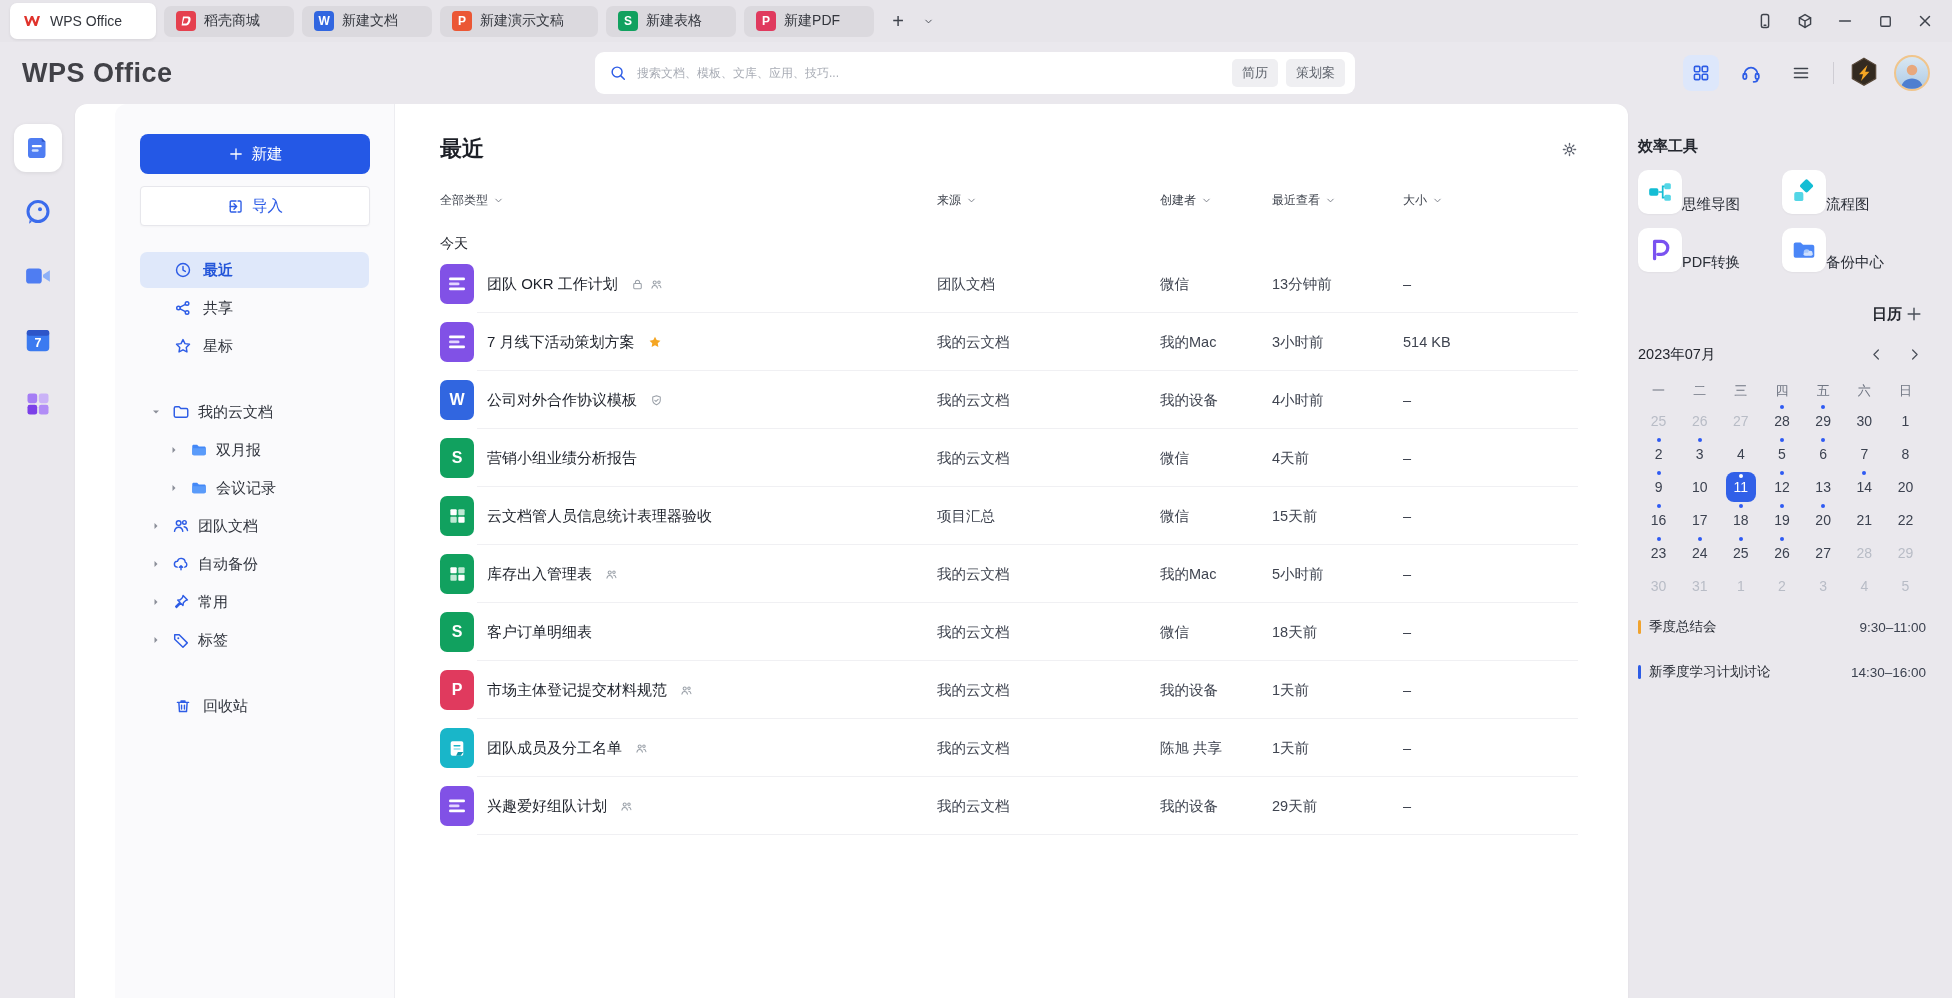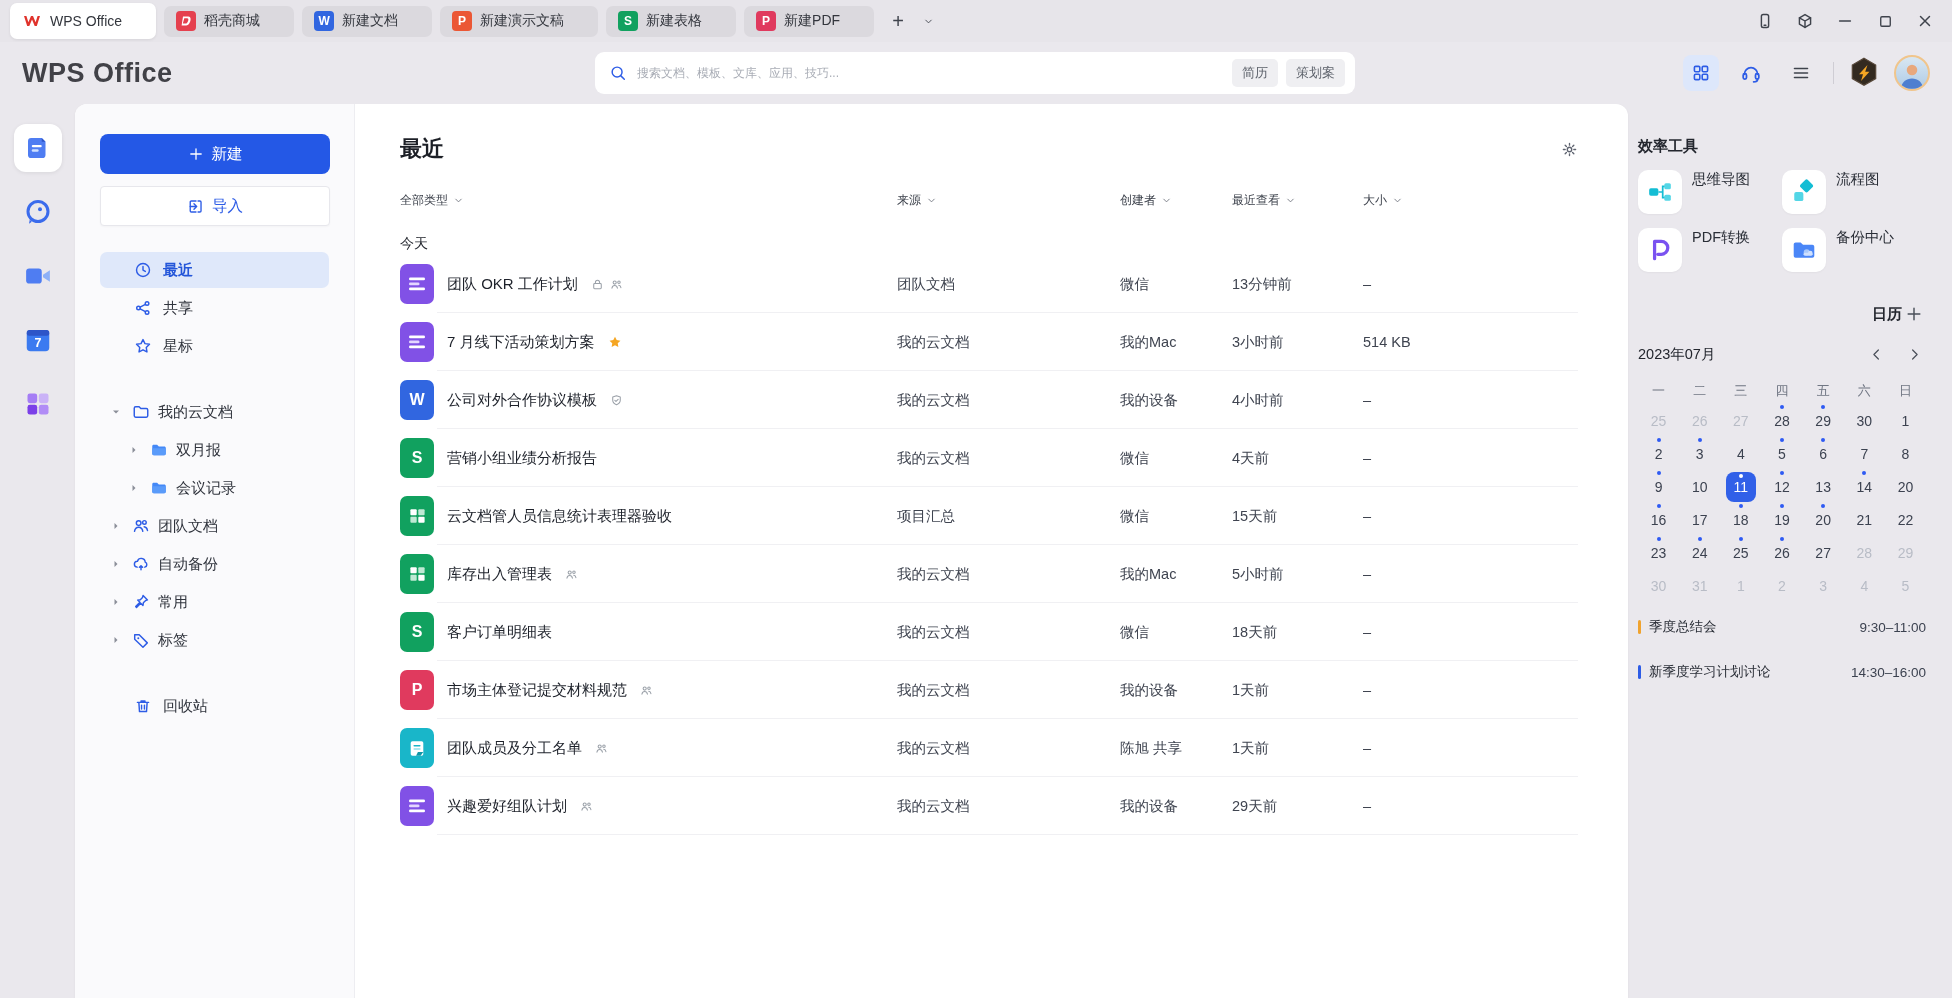--- a/index.html
+++ b/index.html
@@ -40,21 +40,21 @@
   .vipbadge { width:32px; height:34px; display:flex; align-items:center; justify-content:center; cursor:pointer; }
   .avatar { width:36px; height:36px; border-radius:50%; border:2px solid #f0c58c; overflow:hidden; cursor:pointer;
             background:linear-gradient(180deg,#d9e7f2,#aecbe6); display:flex; align-items:flex-end; justify-content:center; }
 
   
   .content { flex:1; display:flex; min-height:0; }
   .rail { width:75px; display:flex; flex-direction:column; align-items:center; padding-top:20px; gap:16px; flex:0 0 auto; }
   .rail-item { width:48px; height:48px; border-radius:12px; display:flex; align-items:center; justify-content:center; cursor:pointer; }
   .rail-item.active { background:#fff; box-shadow:0 1px 4px rgba(0,0,0,.08); }
 
-  .card { width:1553px; background:#fff; border-radius:12px 12px 0 0; display:flex; min-height:0; box-shadow:0 1px 3px rgba(0,0,0,.05); }
+  .card { width:1553px; background:#fff; border-radius:12px 12px 0 0; display:flex; min-height:0; box-shadow:0 1px 3px rgba(0,0,0,.05);padding-left:40px; }
 
   
   .sidebar { width:280px; background:#fafafc; border-right:1px solid #ededf1; border-radius:12px 0 0 0; padding:30px 25px 0 25px; flex:0 0 auto; }
   .btn-new { width:230px; height:40px; border:none; border-radius:8px; background:#2458e6; color:#fff; font-size:15.5px;
              display:flex; align-items:center; justify-content:center; gap:8px; cursor:pointer; font-family:inherit; }
   .btn-import { width:230px; height:40px; margin-top:12px; border:1px solid #e7e7ec; border-radius:4px; background:#fff;
                 color:#2d5ce6; font-size:15.5px; display:flex; align-items:center; justify-content:center; gap:8px;
                 cursor:pointer; font-family:inherit; box-shadow:0 1px 2px rgba(0,0,0,.03); }
   .side-list { margin-top:26px; display:flex; flex-direction:column; gap:2px; }
   .sitem { height:36px; display:flex; align-items:center; border-radius:7px; font-size:15px; color:#30343d; cursor:pointer; padding-left:34px; gap:11px; }
@@ -84,21 +84,21 @@
   .ficon { width:34px; height:40px; border-radius:7px; display:flex; align-items:center; justify-content:center;
            color:#fff; font-weight:700; font-size:16px; flex:0 0 auto; }
   .fname .nm { font-size:15px; color:#1d212a; white-space:nowrap; }
   .badges { display:flex; align-items:center; gap:6px; color:#9aa0a8; }
   .fcol { font-size:14.5px; color:#3f4450; }
 
   
   .rpanel { width:312px; padding:33px 14px 0 10px; flex:0 0 auto; }
   .rp-title { font-size:15px; font-weight:700; color:#23262e; }
   .tools { margin-top:14px; display:grid; grid-template-columns:1fr 1fr; row-gap:14px; }
-  .tool { display:flex; align-items:flex-start; gap:10px; cursor:pointer; }
+  .tool { display:flex; align-items:flex-end; cursor:pointer; }
   .tool .tile { width:44px; height:44px; background:#fff; border-radius:10px; display:flex; align-items:center; justify-content:center; box-shadow:0 1px 2px rgba(0,0,0,.04); }
   .tool .tl { font-size:14.5px; color:#2a2e37; }
   .cal-head { margin-top:30px; display:flex; align-items:center; justify-content:flex-end; }
   .icobtn { background:none; border:none; color:#4a4f59; cursor:pointer; display:flex; align-items:center; justify-content:center; width:24px; height:24px; }
   .month-row { margin-top:16px; display:flex; align-items:center; justify-content:space-between; font-size:14.5px; color:#23262e; }
   .month-row .nav { display:flex; gap:14px; color:#5f6470; }
   .weekdays, .calweek { display:grid; grid-template-columns:repeat(7,1fr); }
   .weekdays { margin-top:16px; }
   .weekdays span { text-align:center; font-size:13px; color:#707683; }
   .calgrid { margin-top:4px; }

